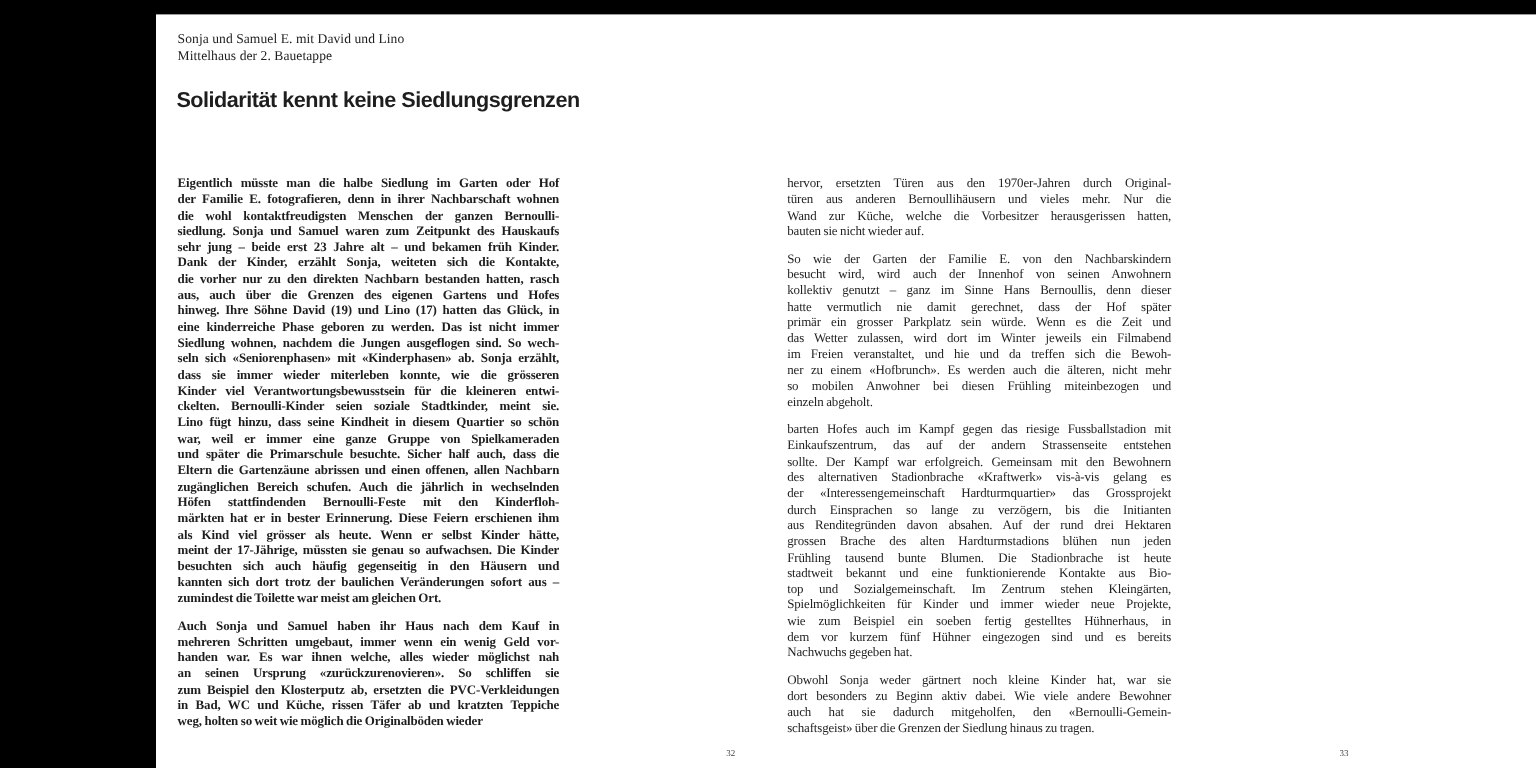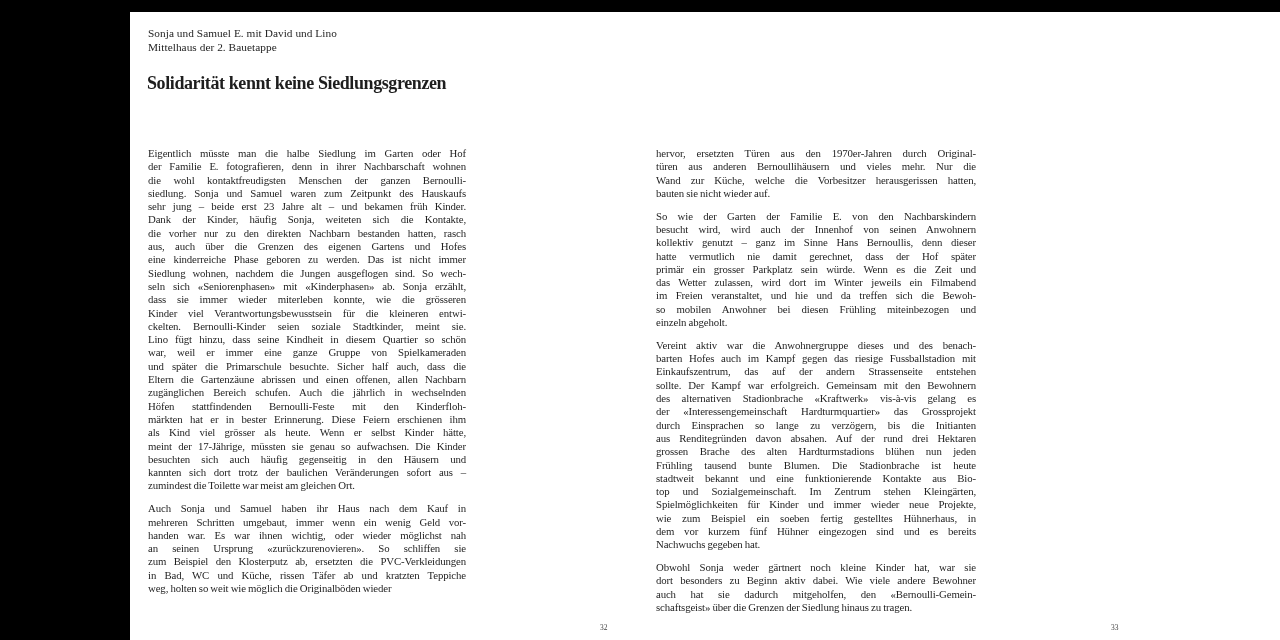--- a/index.html
+++ b/index.html
@@ -14,39 +14,39 @@
     width: 1173px; height: 640px;
     background: var(--paper, #fff);
   }
   .kicker {
     position: absolute; left: 18px; top: 14px;
     font-size: 11.3px; line-height: 14px;
     color: var(--text, #1e1e1e); letter-spacing: 0.05px;
   }
   .title {
     position: absolute; left: 17px; top: 61px; margin: 0;
-    font-family: Liberation Serif, serif;
+    font-family: Liberation Sans, sans-serif;
     font-weight: 700; font-size: 18px; letter-spacing: -0.4px;
     color: var(--text, #1e1e1e);
   }
   .col {
     position: absolute; top: 135px; width: 318px;
     font-size: 10.8px; line-height: 13.3px;
     letter-spacing: -0.12px; word-spacing: -0.4px;
     color: var(--text, #1e1e1e);
   }
-  .col-left  { left: 18px; }
+  .col-left  { left: 18px; font-weight: bold; }
   .col-right { left: 526px; width: 320px; }
   .para { margin: 0 0 9.5px 0; }
   .para:last-child { margin-bottom: 0; }
   .line { text-align: justify; text-align-last: justify; }
   .line.last { text-align-last: left; }
   .pageno {
     position: absolute; top: 611px; width: 18px;
-    font-size: 7.5px; line-height: 9px; text-align: left;
+    font-size: 7.5px; line-height: 9px; text-align: center;
     color: var(--pageno, #444);
   }
   .pageno-left  { left: 470px; }
   .pageno-right { left: 981px; }
 </style>
 </head>
 <body>
 
 <div class="spread">
 
@@ -57,23 +57,24 @@
 
   <h1 class="title">Solidarität kennt keine Siedlungsgrenzen</h1>
 
   <div class="col col-left" id="col-left">
       <div class="para">
         <div class="line">Eigentlich müsste man die halbe Siedlung im Garten oder Hof</div>
         <div class="line">der Familie E. fotografieren, denn in ihrer Nachbarschaft wohnen</div>
         <div class="line">die wohl kontaktfreudigsten Menschen der ganzen Bernoulli-</div>
         <div class="line">siedlung. Sonja und Samuel waren zum Zeitpunkt des Hauskaufs</div>
         <div class="line">sehr jung – beide erst 23 Jahre alt – und bekamen früh Kinder.</div>
-        <div class="line">Dank der Kinder, häufig Sonja, weiteten sich die Kontakte,</div>
+        <div class="line">Dank der Kinder, erzählt Sonja, weiteten sich die Kontakte,</div>
         <div class="line">die vorher nur zu den direkten Nachbarn bestanden hatten, rasch</div>
         <div class="line">aus, auch über die Grenzen des eigenen Gartens und Hofes</div>
+        <div class="line">hinweg. Ihre Söhne David (19) und Lino (17) hatten das Glück, in</div>
         <div class="line">eine kinderreiche Phase geboren zu werden. Das ist nicht immer</div>
         <div class="line">Siedlung wohnen, nachdem die Jungen ausgeflogen sind. So wech-</div>
         <div class="line">seln sich «Seniorenphasen» mit «Kinderphasen» ab. Sonja erzählt,</div>
         <div class="line">dass sie immer wieder miterleben konnte, wie die grösseren</div>
         <div class="line">Kinder viel Verantwortungsbewusstsein für die kleineren entwi-</div>
         <div class="line">ckelten. Bernoulli-Kinder seien soziale Stadtkinder, meint sie.</div>
         <div class="line">Lino fügt hinzu, dass seine Kindheit in diesem Quartier so schön</div>
         <div class="line">war, weil er immer eine ganze Gruppe von Spielkameraden</div>
         <div class="line">und später die Primarschule besuchte. Sicher half auch, dass die</div>
         <div class="line">Eltern die Gartenzäune abrissen und einen offenen, allen Nachbarn</div>
@@ -82,21 +83,21 @@
         <div class="line">märkten hat er in bester Erinnerung. Diese Feiern erschienen ihm</div>
         <div class="line">als Kind viel grösser als heute. Wenn er selbst Kinder hätte,</div>
         <div class="line">meint der 17-Jährige, müssten sie genau so aufwachsen. Die Kinder</div>
         <div class="line">besuchten sich auch häufig gegenseitig in den Häusern und</div>
         <div class="line">kannten sich dort trotz der baulichen Veränderungen sofort aus –</div>
         <div class="line last">zumindest die Toilette war meist am gleichen Ort.</div>
       </div>
       <div class="para">
         <div class="line">Auch Sonja und Samuel haben ihr Haus nach dem Kauf in</div>
         <div class="line">mehreren Schritten umgebaut, immer wenn ein wenig Geld vor-</div>
-        <div class="line">handen war. Es war ihnen wichtig, oder wieder möglichst nah</div>
+        <div class="line">handen war. Es war ihnen welche, alles wieder möglichst nah</div>
         <div class="line">an seinen Ursprung «zurückzurenovieren». So schliffen sie</div>
         <div class="line">zum Beispiel den Klosterputz ab, ersetzten die PVC-Verkleidungen</div>
         <div class="line">in Bad, WC und Küche, rissen Täfer ab und kratzten Teppiche</div>
         <div class="line last">weg, holten so weit wie möglich die Originalböden wieder</div>
       </div>
     </div>
 
   <div class="col col-right" id="col-right">
       <div class="para">
         <div class="line">hervor, ersetzten Türen aus den 1970er-Jahren durch Original-</div>
@@ -105,25 +106,25 @@
         <div class="line last">bauten sie nicht wieder auf.</div>
       </div>
       <div class="para">
         <div class="line">So wie der Garten der Familie E. von den Nachbarskindern</div>
         <div class="line">besucht wird, wird auch der Innenhof von seinen Anwohnern</div>
         <div class="line">kollektiv genutzt – ganz im Sinne Hans Bernoullis, denn dieser</div>
         <div class="line">hatte vermutlich nie damit gerechnet, dass der Hof später</div>
         <div class="line">primär ein grosser Parkplatz sein würde. Wenn es die Zeit und</div>
         <div class="line">das Wetter zulassen, wird dort im Winter jeweils ein Filmabend</div>
         <div class="line">im Freien veranstaltet, und hie und da treffen sich die Bewoh-</div>
+        <div class="line">ner zu einem «Hofbrunch». Es werden auch die älteren, nicht mehr</div>
         <div class="line">so mobilen Anwohner bei diesen Frühling miteinbezogen und</div>
         <div class="line last">einzeln abgeholt.</div>
       </div>
       <div class="para">
-        <div class="line">Vereint aktiv war die Anwohnergruppe dieses und des benach-</div>
         <div class="line">barten Hofes auch im Kampf gegen das riesige Fussballstadion mit</div>
         <div class="line">Einkaufszentrum, das auf der andern Strassenseite entstehen</div>
         <div class="line">sollte. Der Kampf war erfolgreich. Gemeinsam mit den Bewohnern</div>
         <div class="line">des alternativen Stadionbrache «Kraftwerk» vis-à-vis gelang es</div>
         <div class="line">der «Interessengemeinschaft Hardturmquartier» das Grossprojekt</div>
         <div class="line">durch Einsprachen so lange zu verzögern, bis die Initianten</div>
         <div class="line">aus Renditegründen davon absahen. Auf der rund drei Hektaren</div>
         <div class="line">grossen Brache des alten Hardturmstadions blühen nun jeden</div>
         <div class="line">Frühling tausend bunte Blumen. Die Stadionbrache ist heute</div>
         <div class="line">stadtweit bekannt und eine funktionierende Kontakte aus Bio-</div>

